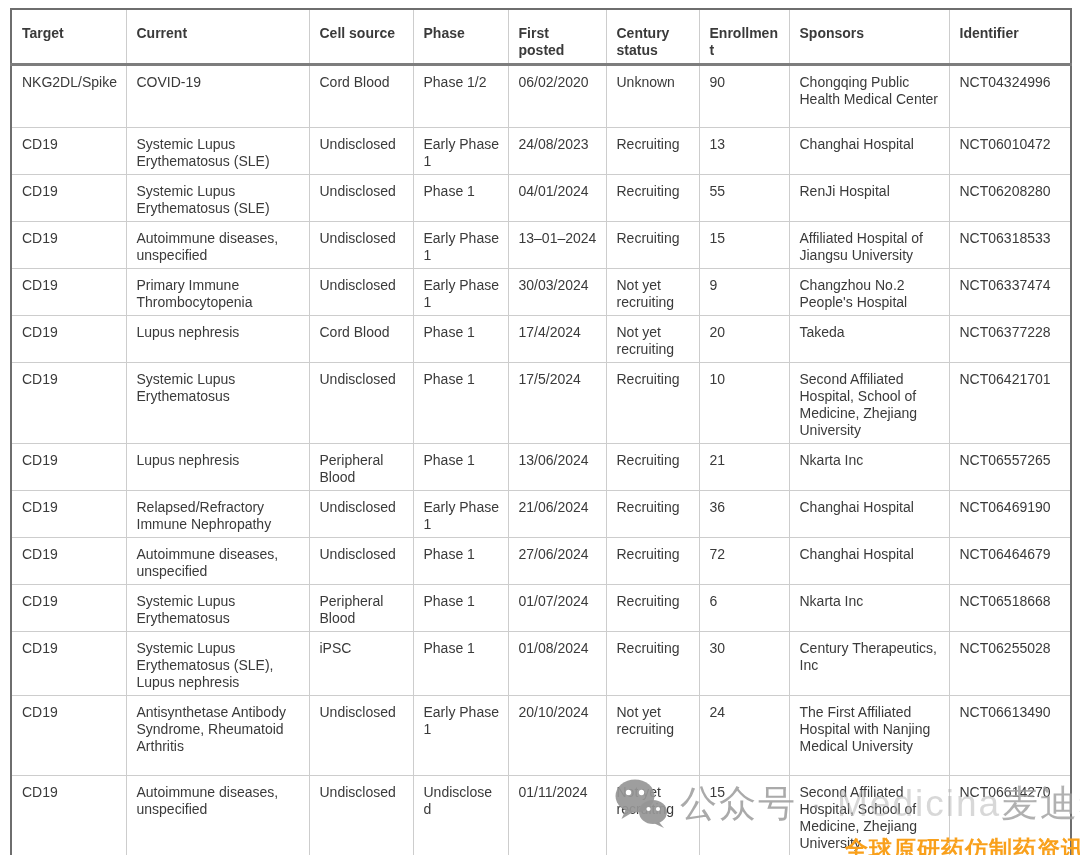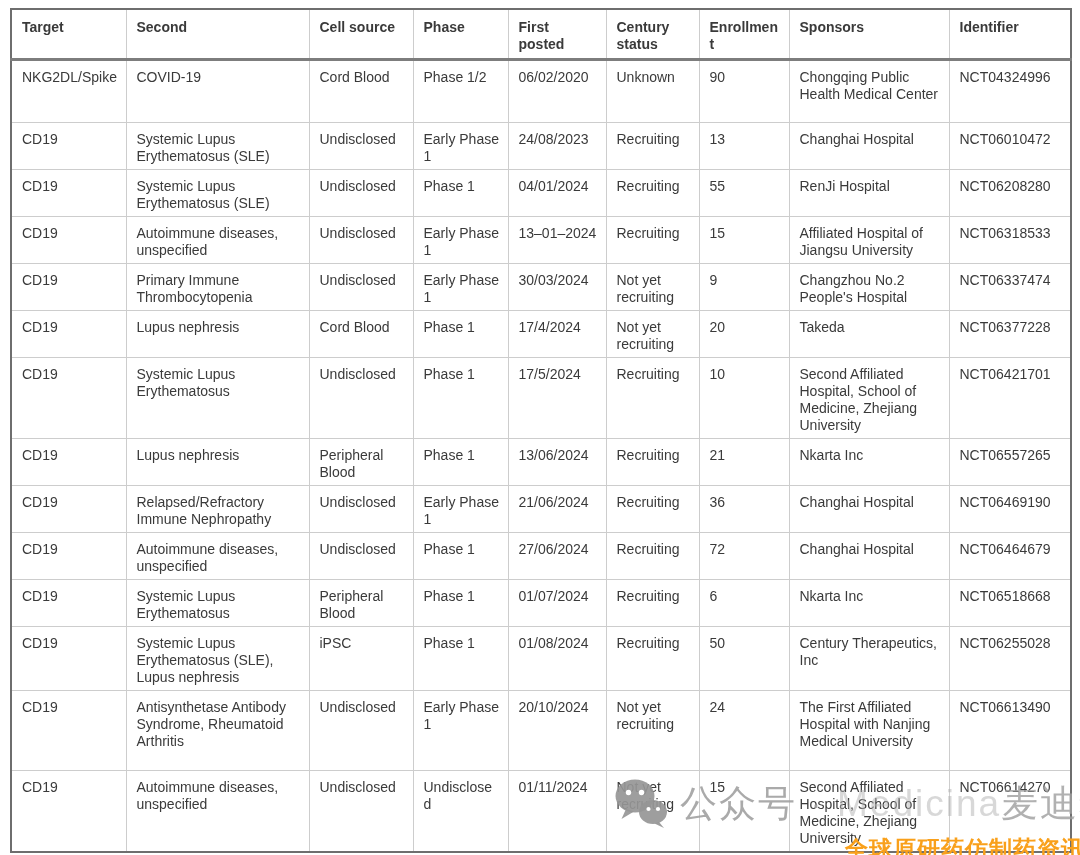--- a/index.html
+++ b/index.html
@@ -27,21 +27,21 @@
     border:1px solid #cdcdcd;
     vertical-align:top;text-align:left;
     padding:8px 8px 4px 10px;
     font-size:14px;line-height:17px;color:#3a3a3a;
     word-wrap:break-word;overflow:hidden;
   }
   thead tr{height:50px;}
   th{
     font-weight:bold;font-size:14px;
     border-bottom:3px solid #7d7d7d;
-    padding-top:9px;
+    padding-top:15px;
   }
   
   .watermark{
     position:absolute;left:614px;top:778px;height:52px;
     display:flex;align-items:center;gap:12px;
     pointer-events:none;z-index:3;white-space:nowrap;
   }
   .wm-text{
     font-size:37px;letter-spacing:2px;line-height:52px;
     color:rgba(158,158,158,0.88);
@@ -67,21 +67,21 @@
       <col class="c-phase">
         <col class="c-firstposted">
         <col class="c-status">
       <col class="c-enrollment">
         <col class="c-sponsors">
         <col class="c-identifier">
     </colgroup>
     <thead>
       <tr>
         <th>Target</th>
-        <th>Second</th>
+        <th>Current</th>
         <th>Cell source</th>
         <th>Phase</th>
         <th>First posted</th>
         <th>Century status</th>
         <th>Enrollment</th>
         <th>Sponsors</th>
         <th>Identifier</th>
       </tr>
     </thead>
     <tbody id="table-body">
@@ -206,21 +206,21 @@
           <td>Nkarta Inc</td>
           <td>NCT06518668</td>
         </tr>
         <tr style="height: 62px;">
           <td>CD19</td>
           <td>Systemic Lupus Erythematosus (SLE), Lupus nephresis</td>
           <td>iPSC</td>
           <td>Phase 1</td>
           <td>01/08/2024</td>
           <td>Recruiting</td>
-          <td>50</td>
+          <td>30</td>
           <td>Century Therapeutics, Inc</td>
           <td>NCT06255028</td>
         </tr>
         <tr style="height: 80px;">
           <td>CD19</td>
           <td>Antisynthetase Antibody Syndrome, Rheumatoid Arthritis</td>
           <td>Undisclosed</td>
           <td>Early Phase 1</td>
           <td>20/10/2024</td>
           <td>Not yet recruiting</td>

